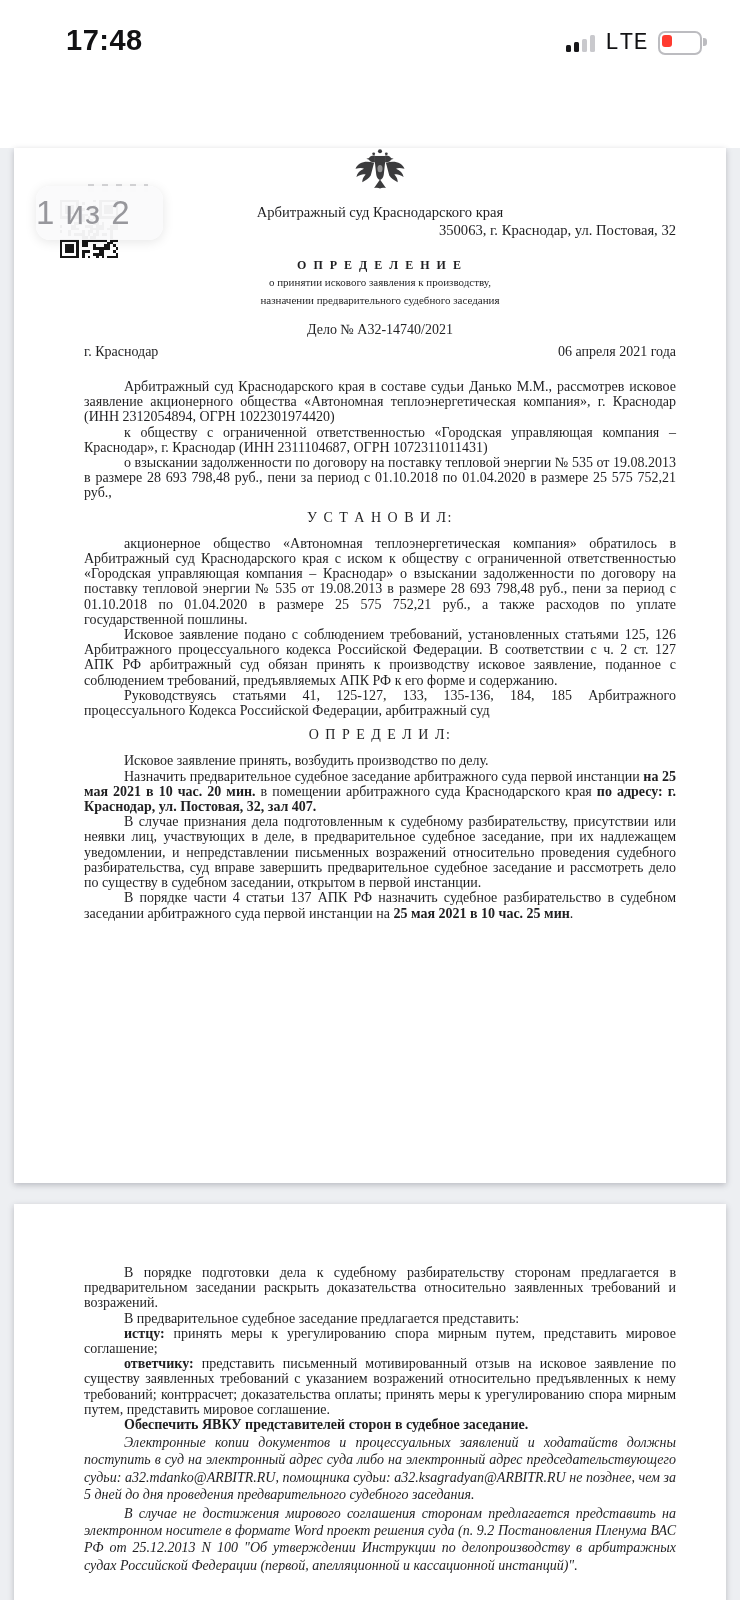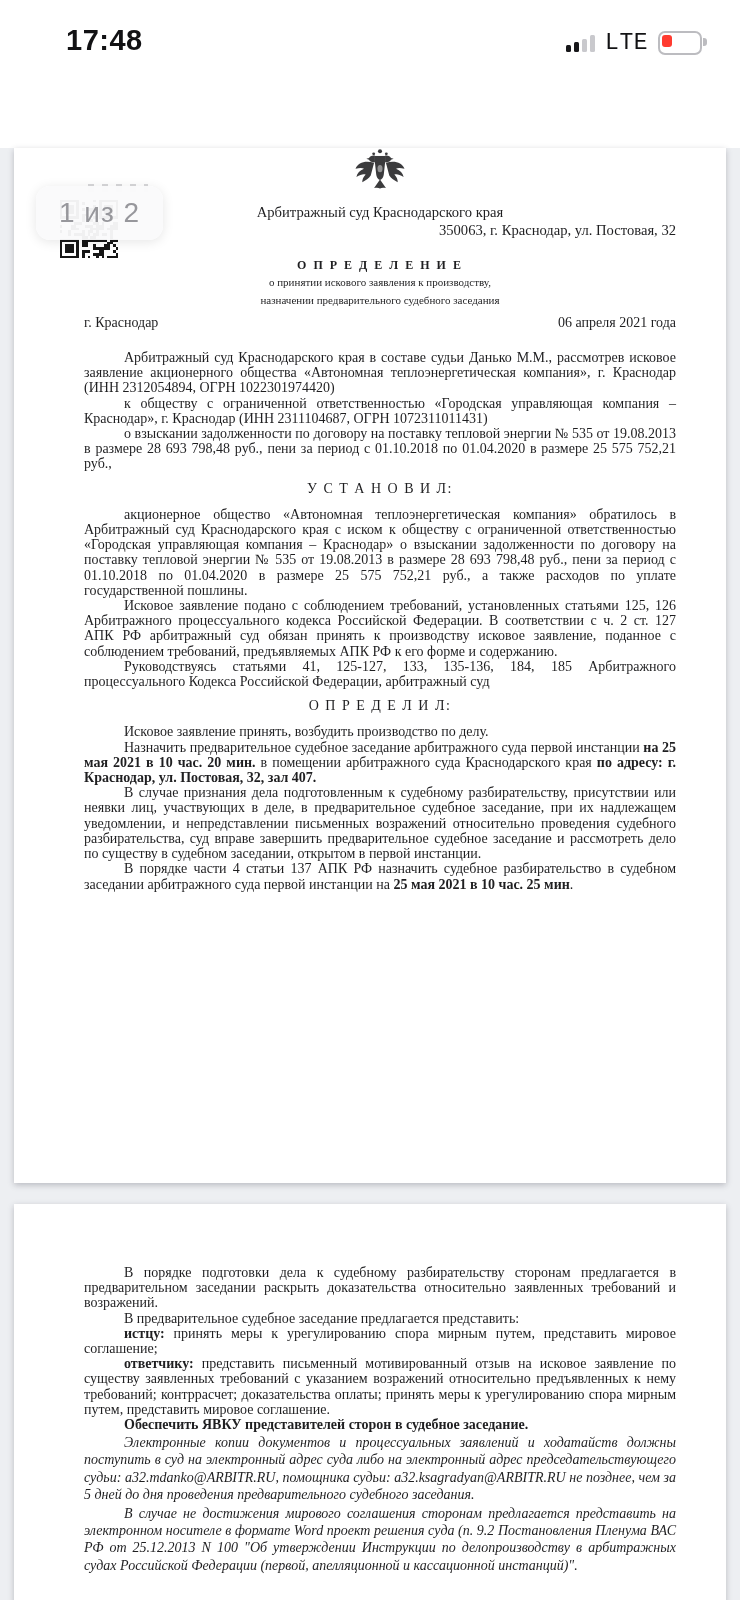--- a/index.html
+++ b/index.html
@@ -31,21 +31,21 @@
 
   
   .viewer{
     position:relative;width:740px;height:1520px;background:#edeff2;
   }
   .badge{
     position:absolute;left:36px;top:38px;z-index:6;
     min-width:127px;height:54px;border-radius:14px;
     background:rgba(250,250,251,.96);
     box-shadow:0 2px 12px rgba(0,0,0,.10);
-    color:#97979c;font-size:28px;line-height:54px;text-align:center;
+    color:#97979c;font-size:33px;line-height:54px;text-align:left;
     letter-spacing:1px;
   }
   .page{
     position:relative;width:712px;margin:0 auto;background:#ffffff;
     box-shadow:0 2px 6px rgba(50,50,65,.28);
   }
   .page1{margin-top:42px;height:1035px;}
   .page2{margin-top:21px;height:560px;}
   .sheet{padding:0 50px 0 70px;}
 
@@ -340,20 +340,21 @@
             <path d="M32 37l-7 10c3-.7 5-.6 7 .5 2-1.1 4-1.2 7-.5z"></path>
             <ellipse cx="32" cy="24" rx="3" ry="4.2" fill="#ffffff" opacity=".45"></ellipse>
           </g>
         </svg>
       </div>
       <div class="court-name">Арбитражный суд Краснодарского края</div>
       <div class="court-address">350063, г. Краснодар, ул. Постовая, 32</div>
       <div class="doc-title">О П Р Е Д Е Л Е Н И Е</div>
       <div class="doc-subtitle">о принятии искового заявления к производству,</div>
       <div class="doc-subtitle">назначении предварительного судебного заседания</div>
+      <div class="case-line">Дело № А32-14740/2021</div>
       <div class="city-date">
         <span>г. Краснодар</span>
         <span>06 апреля 2021 года</span>
       </div>
       <div class="doc-body">
           <div class="doc-para"><span>Арбитражный суд Краснодарского края в составе судьи Данько М.М., рассмотрев исковое заявление акционерного общества «Автономная теплоэнергетическая компания», г. Краснодар (ИНН 2312054894, ОГРН 1022301974420)</span></div>
           <div class="doc-para"><span>к обществу с ограниченной ответственностью «Городская управляющая компания – Краснодар», г. Краснодар (ИНН 2311104687, ОГРН 1072311011431)</span></div>
           <div class="doc-para"><span>о взыскании задолженности по договору на поставку тепловой энергии № 535 от 19.08.2013 в размере 28 693 798,48 руб., пени за период с 01.10.2018 по 01.04.2020 в размере 25 575 752,21 руб.,</span></div>
           <div class="doc-heading"><span>У С Т А Н О В И Л:</span></div>
           <div class="doc-para"><span>акционерное общество «Автономная теплоэнергетическая компания» обратилось в Арбитражный суд Краснодарского края с иском к обществу с ограниченной ответственностью «Городская управляющая компания – Краснодар» о взыскании задолженности по договору на поставку тепловой энергии № 535 от 19.08.2013 в размере 28 693 798,48 руб., пени за период с 01.10.2018 по 01.04.2020 в размере 25 575 752,21 руб., а также расходов по уплате государственной пошлины.</span></div>

